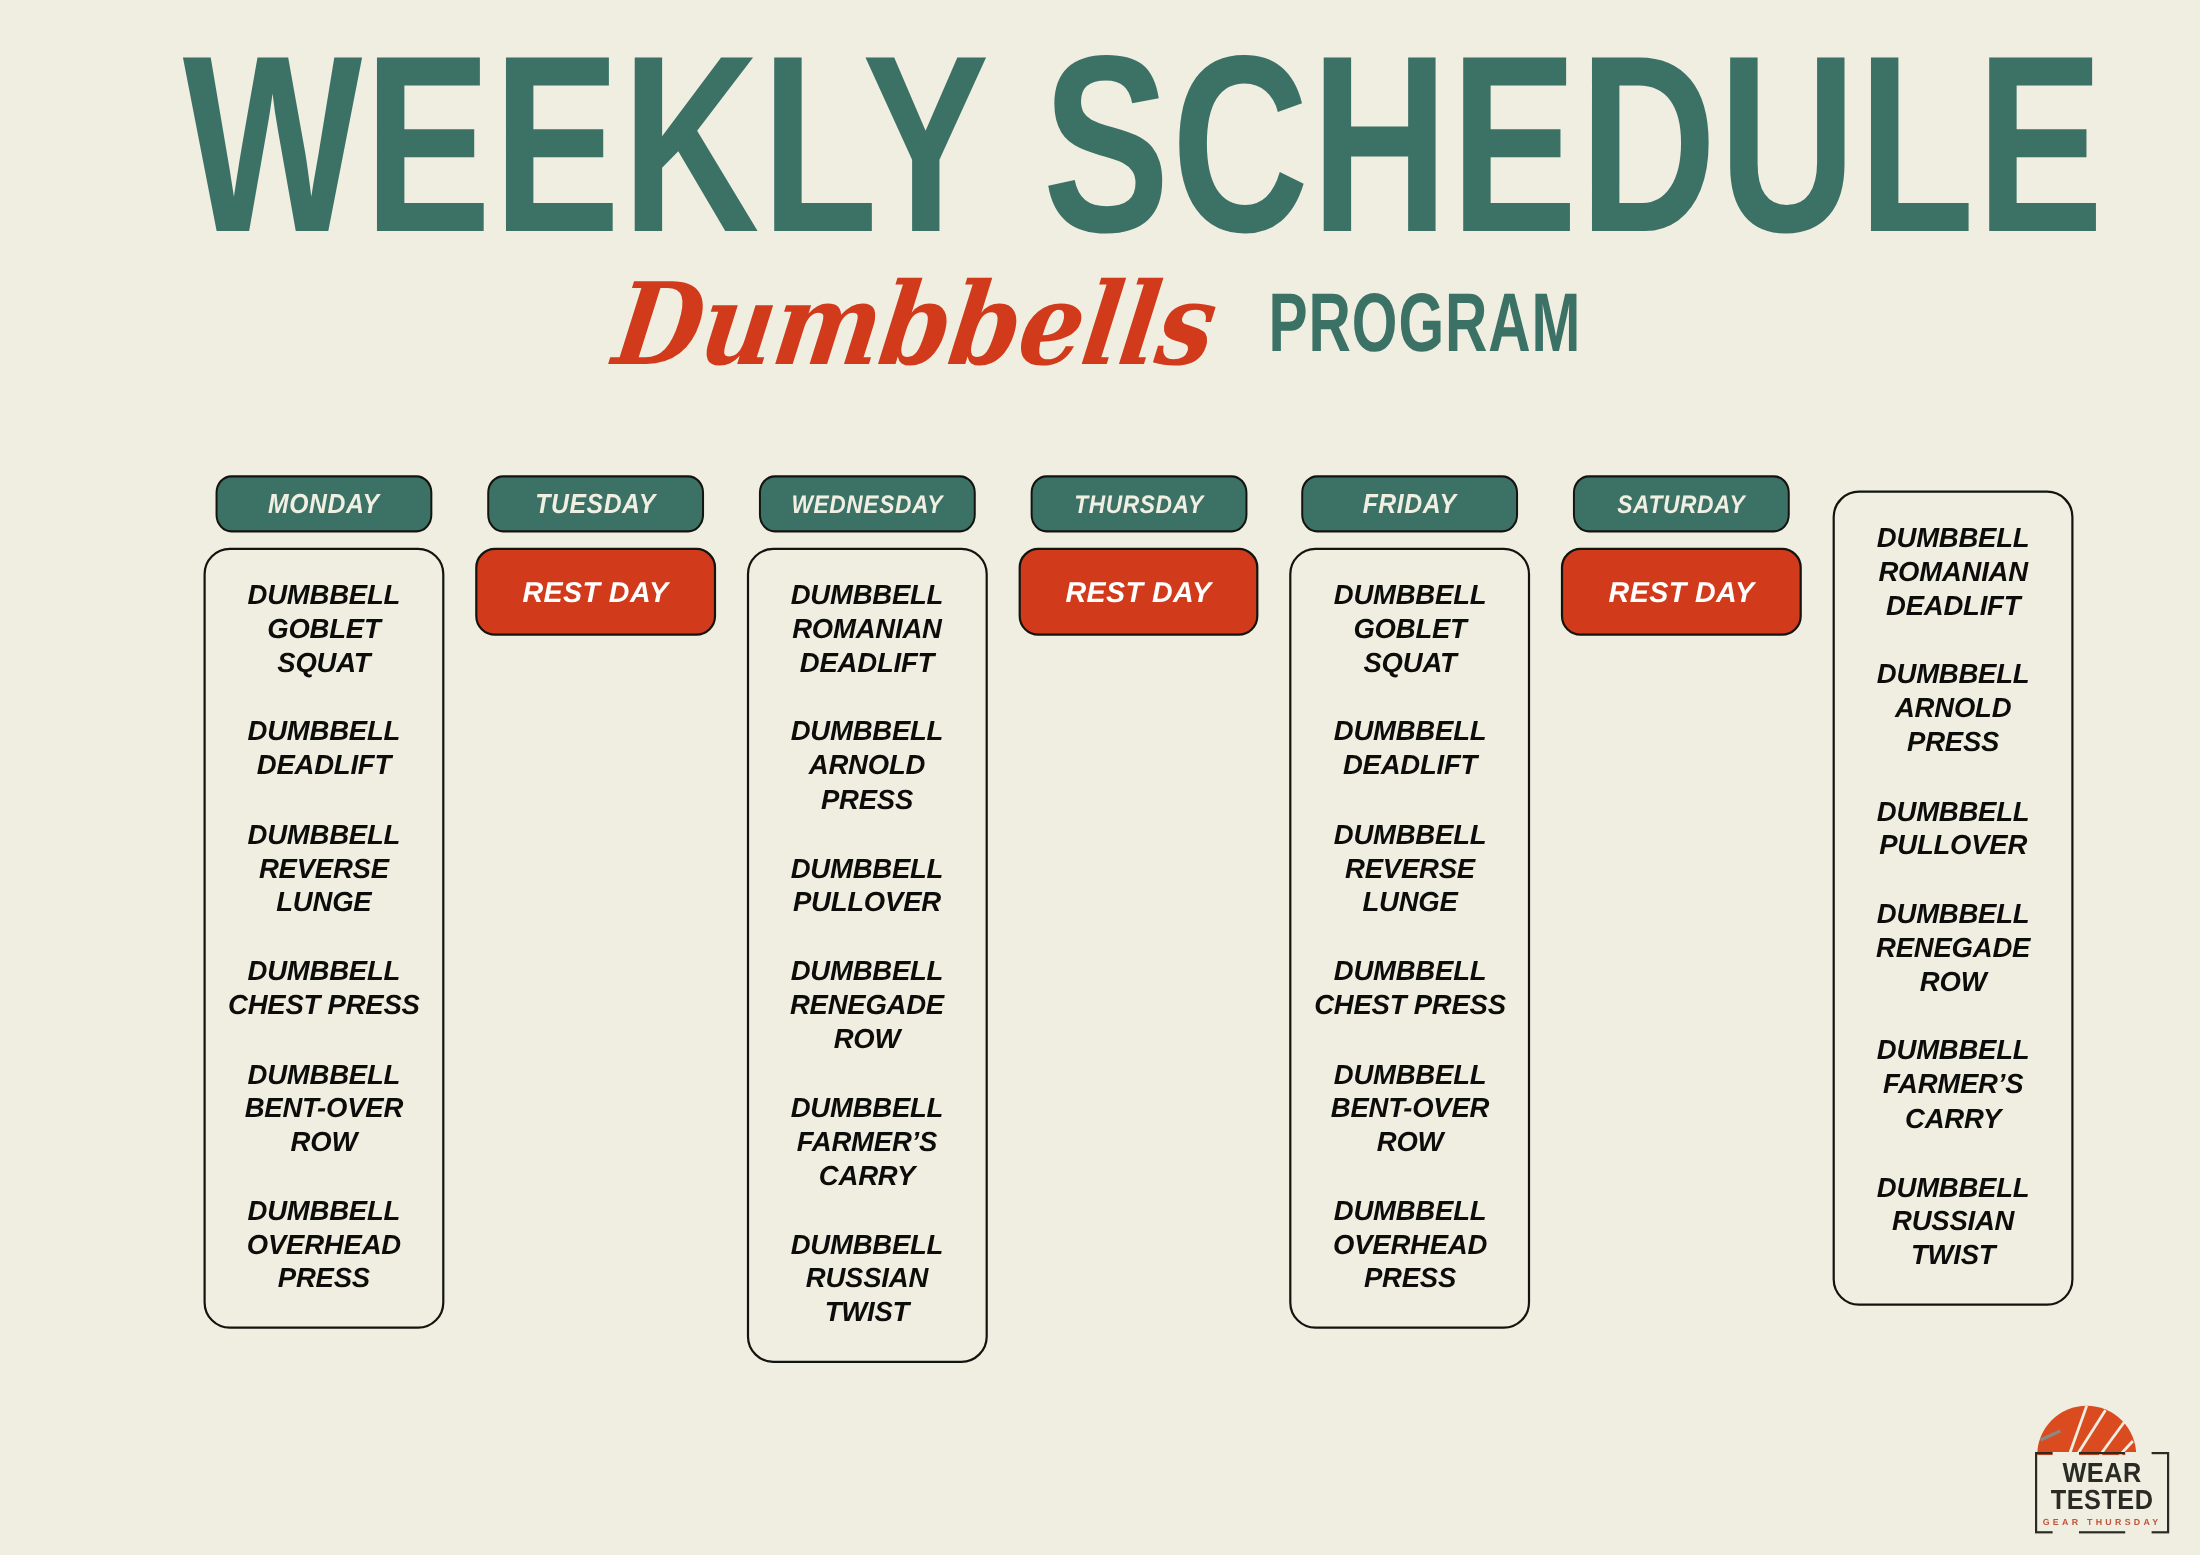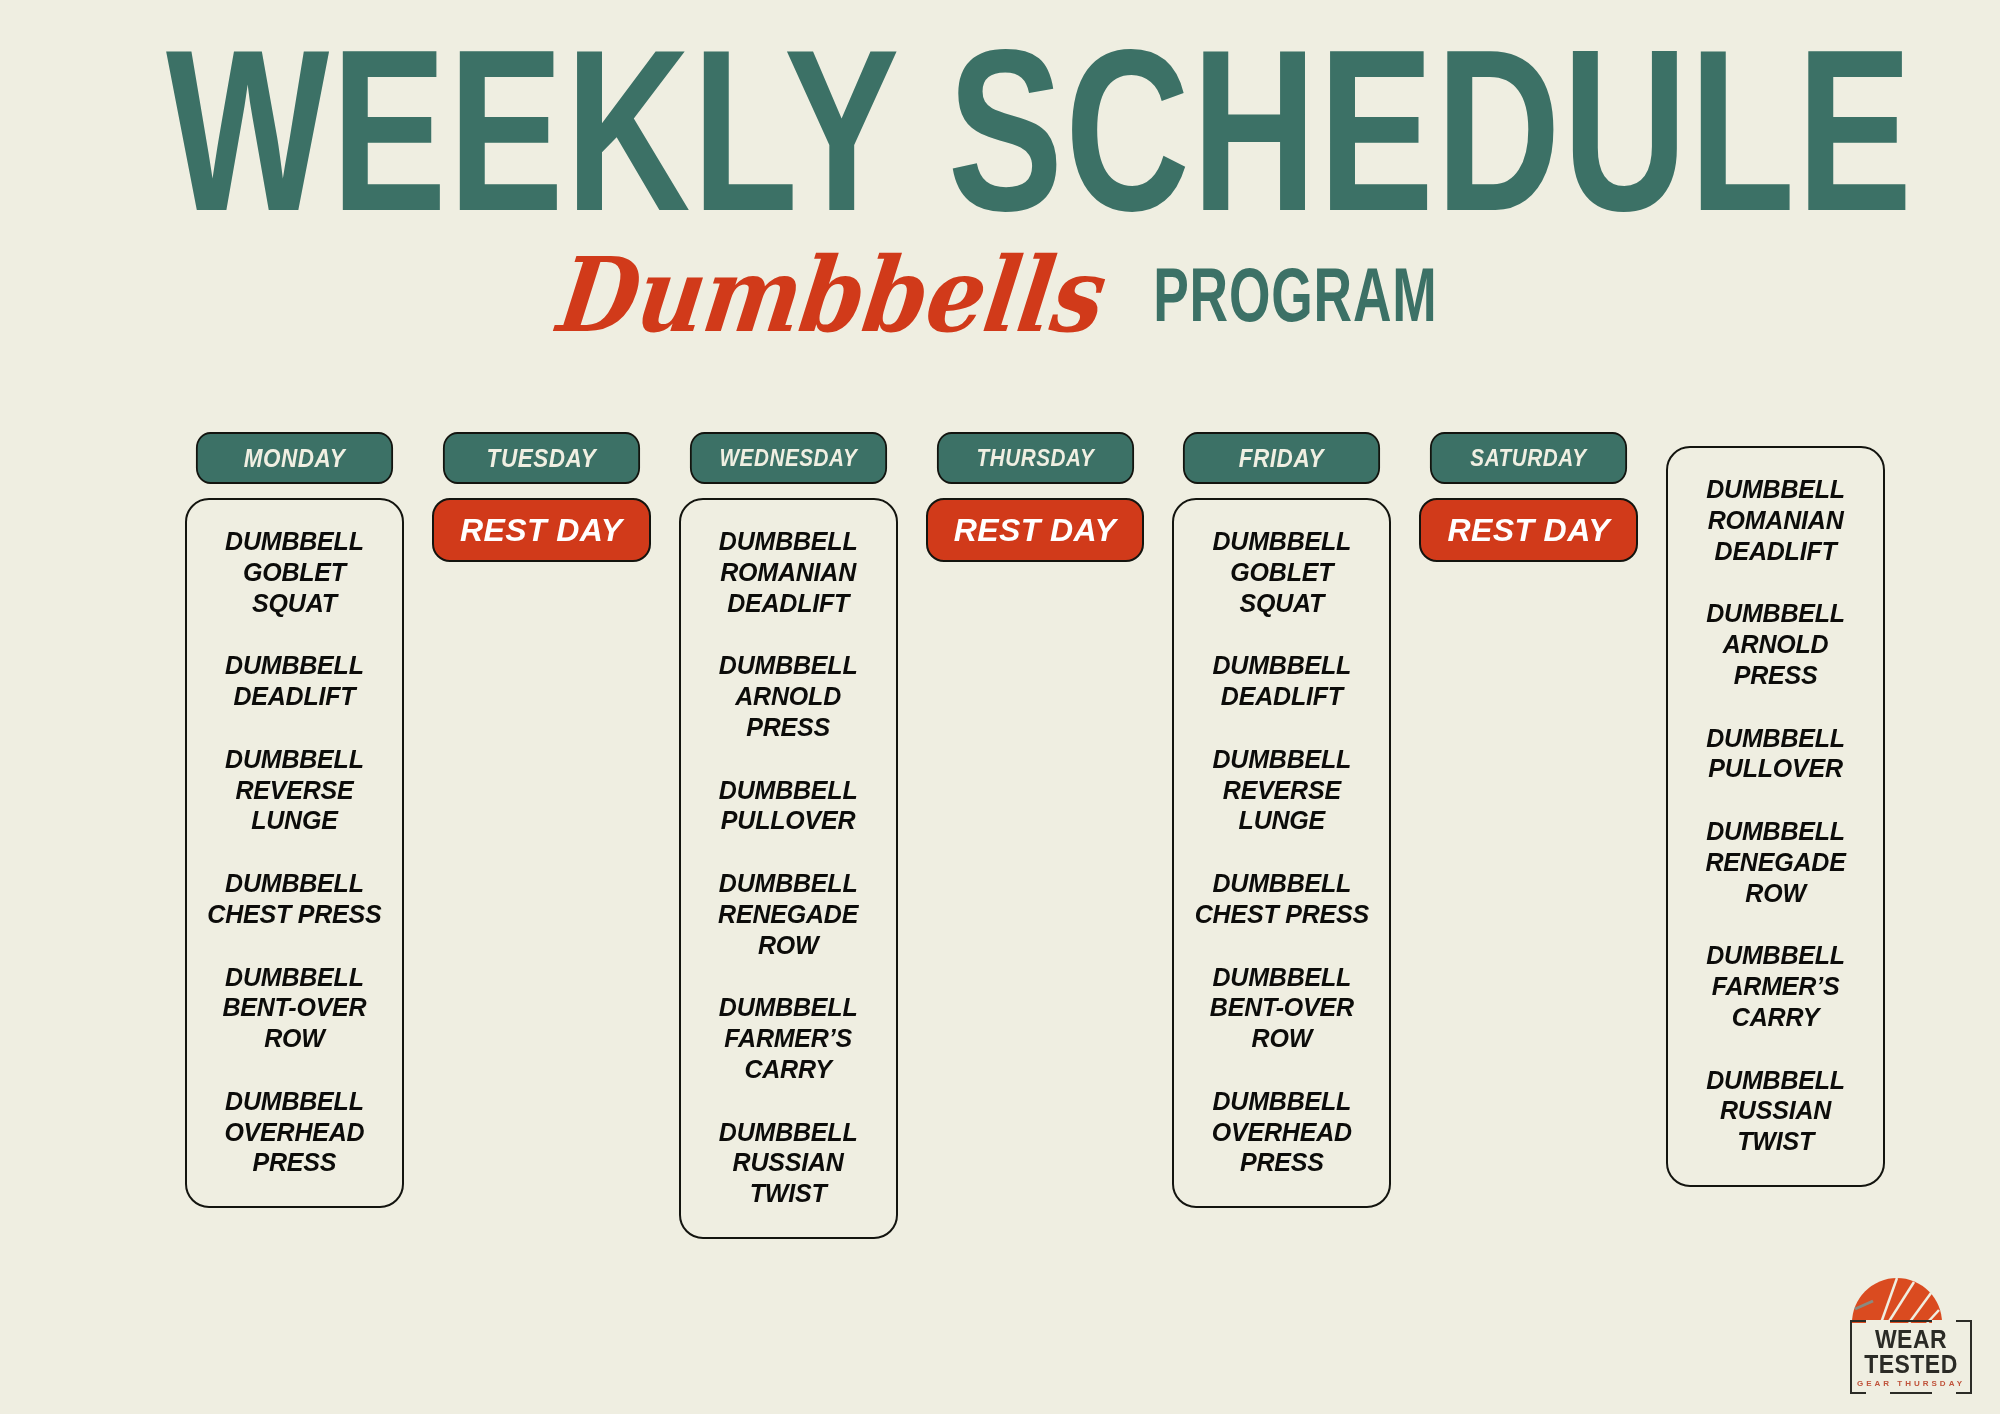--- a/index.html
+++ b/index.html
@@ -119,28 +119,28 @@
     color: #0C0C0A;
     letter-spacing: -0.2px;
   }
   .exercise + .exercise { margin-top: 32px; }
 
   .rest-day {
     margin-top: 14px;
     background: #D13A1A;
     border: 2.5px solid #13140F;
     border-radius: 18px;
-    height: 64px;
+    height: 80px;
     display: flex;
     align-items: center;
     justify-content: center;
     color: #FFFFFF;
     font-family: "Liberation Sans", sans-serif;
     font-weight: bold;
-    font-size: 32px;
+    font-size: 26px;
     letter-spacing: 0.4px;
     box-sizing: border-box;
   }
 
   
   .logo {
     position: absolute;
     right: 28px;
     bottom: 20px;
     width: 150px;

